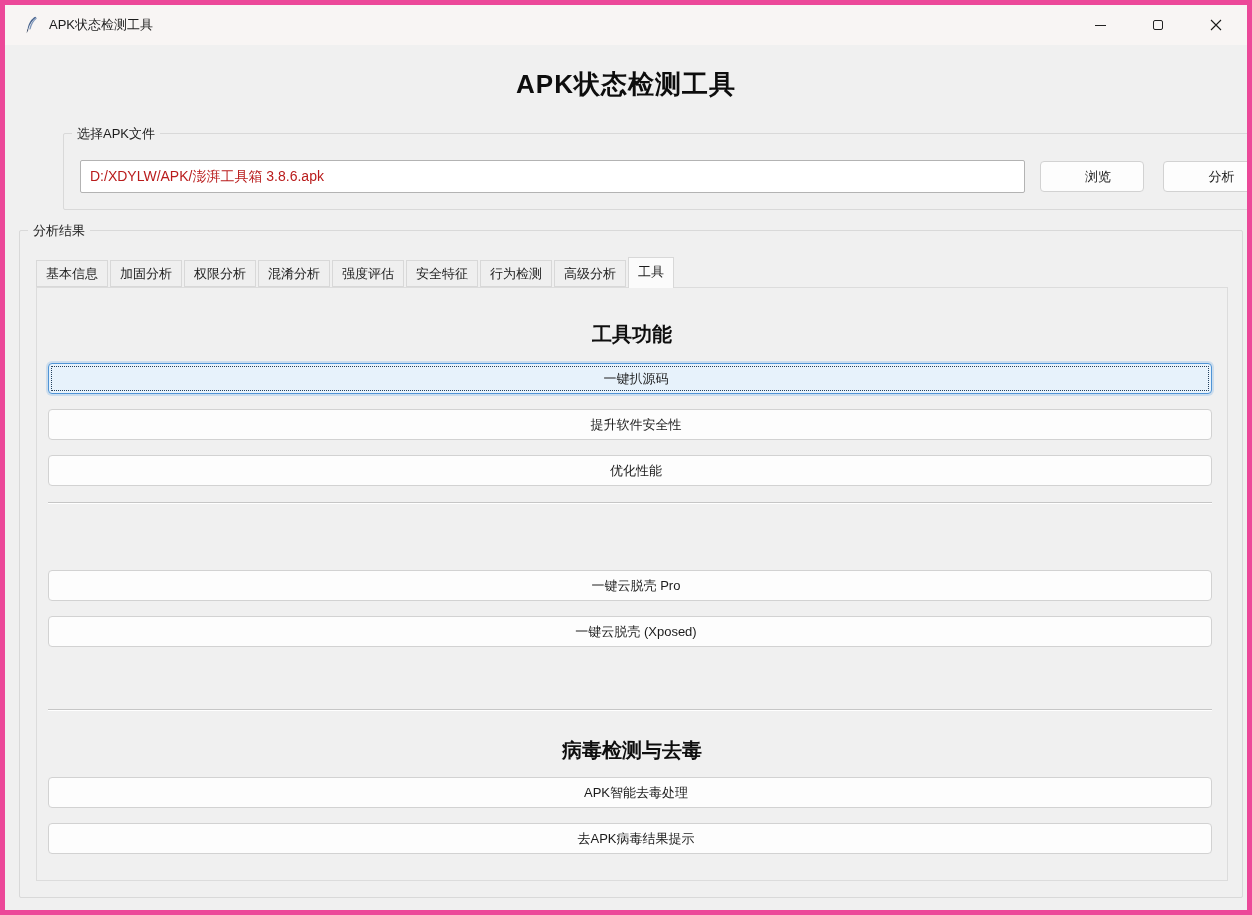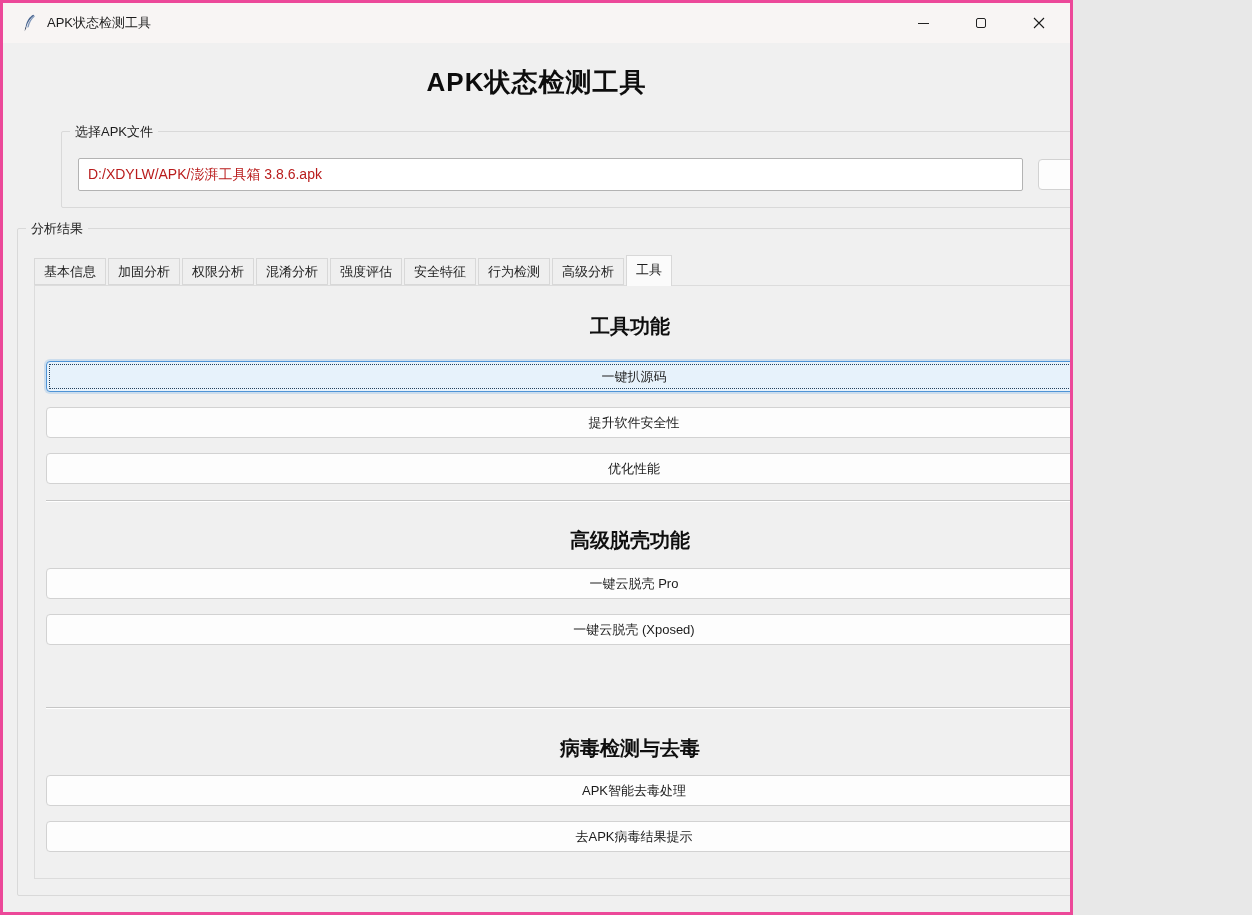--- a/index.html
+++ b/index.html
@@ -1,19 +1,19 @@
 <!DOCTYPE html>
 <html><head>
 <meta charset="utf-8">
 <style>
   * { margin:0; padding:0; box-sizing:border-box; }
   html,body { width:1252px; height:915px; overflow:hidden; background:#e8e8e8;
               font-family:"Liberation Sans", sans-serif; }
-  .window { position:relative; width:1073px; height:915px; background:#f0f0f0;
-            border:3px solid #ec4899; overflow:hidden; }
+  .window { position:relative; width:1252px; height:915px; background:#f0f0f0;
+            border:5px solid #ec4899; overflow:hidden; }
 
   
   .titlebar { position:absolute; left:0; top:0; width:100%; height:40px;
               background:#f8f5f4; display:flex; align-items:center; }
   .titlebar .app-icon { position:absolute; left:18px; top:11px; width:17px; height:18px; }
   .titlebar .tb-title { position:absolute; left:44px; top:0; line-height:40px;
                         font-size:13px; color:#1c1c1c; }
   .tb-controls { position:absolute; right:2px; top:0; height:40px; display:flex; }
   .tb-btn { width:58px; height:40px; display:flex; align-items:center; justify-content:center; }
   .glyph-min { width:11px; height:1px; background:#222; display:block; }
@@ -53,21 +53,21 @@
   
   .sec-head { position:absolute; left:0; width:100%; text-align:center;
               font-size:20px; font-weight:bold; color:#0e0e0e; line-height:25px; }
   .tool-btn { position:absolute; left:11px; width:1164px; height:31px; }
   .tool-btn.focused { background:#e7f2fb; border:1px solid #4f94d6;
                       outline:1px dotted #23405c; outline-offset:-4px;
                       box-shadow:0 0 0 2px rgba(137,185,232,0.35); }
   .hsep { position:absolute; left:11px; width:1164px; height:1px; background:#c6c6c6;
           box-shadow:0 1px 0 #ffffff; }
 
-  #head-1 { top:28px; }  #tbtn-1 { top:75px; }  #tbtn-2 { top:121px; } #tbtn-3 { top:167px; }
+  #head-1 { top:34px; }  #tbtn-1 { top:75px; }  #tbtn-2 { top:121px; } #tbtn-3 { top:167px; }
   #sep-1  { top:214px; } #head-2 { top:242px; } #tbtn-4 { top:282px; } #tbtn-5 { top:328px; }
   #tbtn-6 { top:374px; } #sep-2  { top:421px; } #head-3 { top:450px; } #tbtn-7 { top:489px; }
   #tbtn-8 { top:535px; }
 
   
   .footer-clip { position:absolute; left:548px; top:910px; height:5px; display:flex; }
   .footer-clip span { display:block; height:5px; background:#40597a; }
   .fc1 { width:12px; margin-right:22px; }
   .fc2 { width:46px; margin-right:24px; }
   .fc3 { width:88px; margin-right:8px; }
@@ -127,21 +127,20 @@
 
     <div class="pane">
 
       <div class="sec-head" id="head-1">工具功能</div>
       <div class="btn tool-btn focused" id="tbtn-1">一键扒源码</div>
       <div class="btn tool-btn" id="tbtn-2">提升软件安全性</div>
       <div class="btn tool-btn" id="tbtn-3">优化性能</div>
 
       <div class="hsep" id="sep-1"></div>
 
-      <div class="sec-head" id="head-2">高级脱壳功能</div>
       <div class="btn tool-btn" id="tbtn-4">一键云脱壳 Pro</div>
       <div class="btn tool-btn" id="tbtn-5">一键云脱壳 (Xposed)</div>
 
       <div class="hsep" id="sep-2"></div>
 
       <div class="sec-head" id="head-3">病毒检测与去毒</div>
       <div class="btn tool-btn" id="tbtn-8">去APK病毒结果提示</div>
       <div class="btn tool-btn" id="tbtn-7">APK智能去毒处理</div>
 
     </div>

